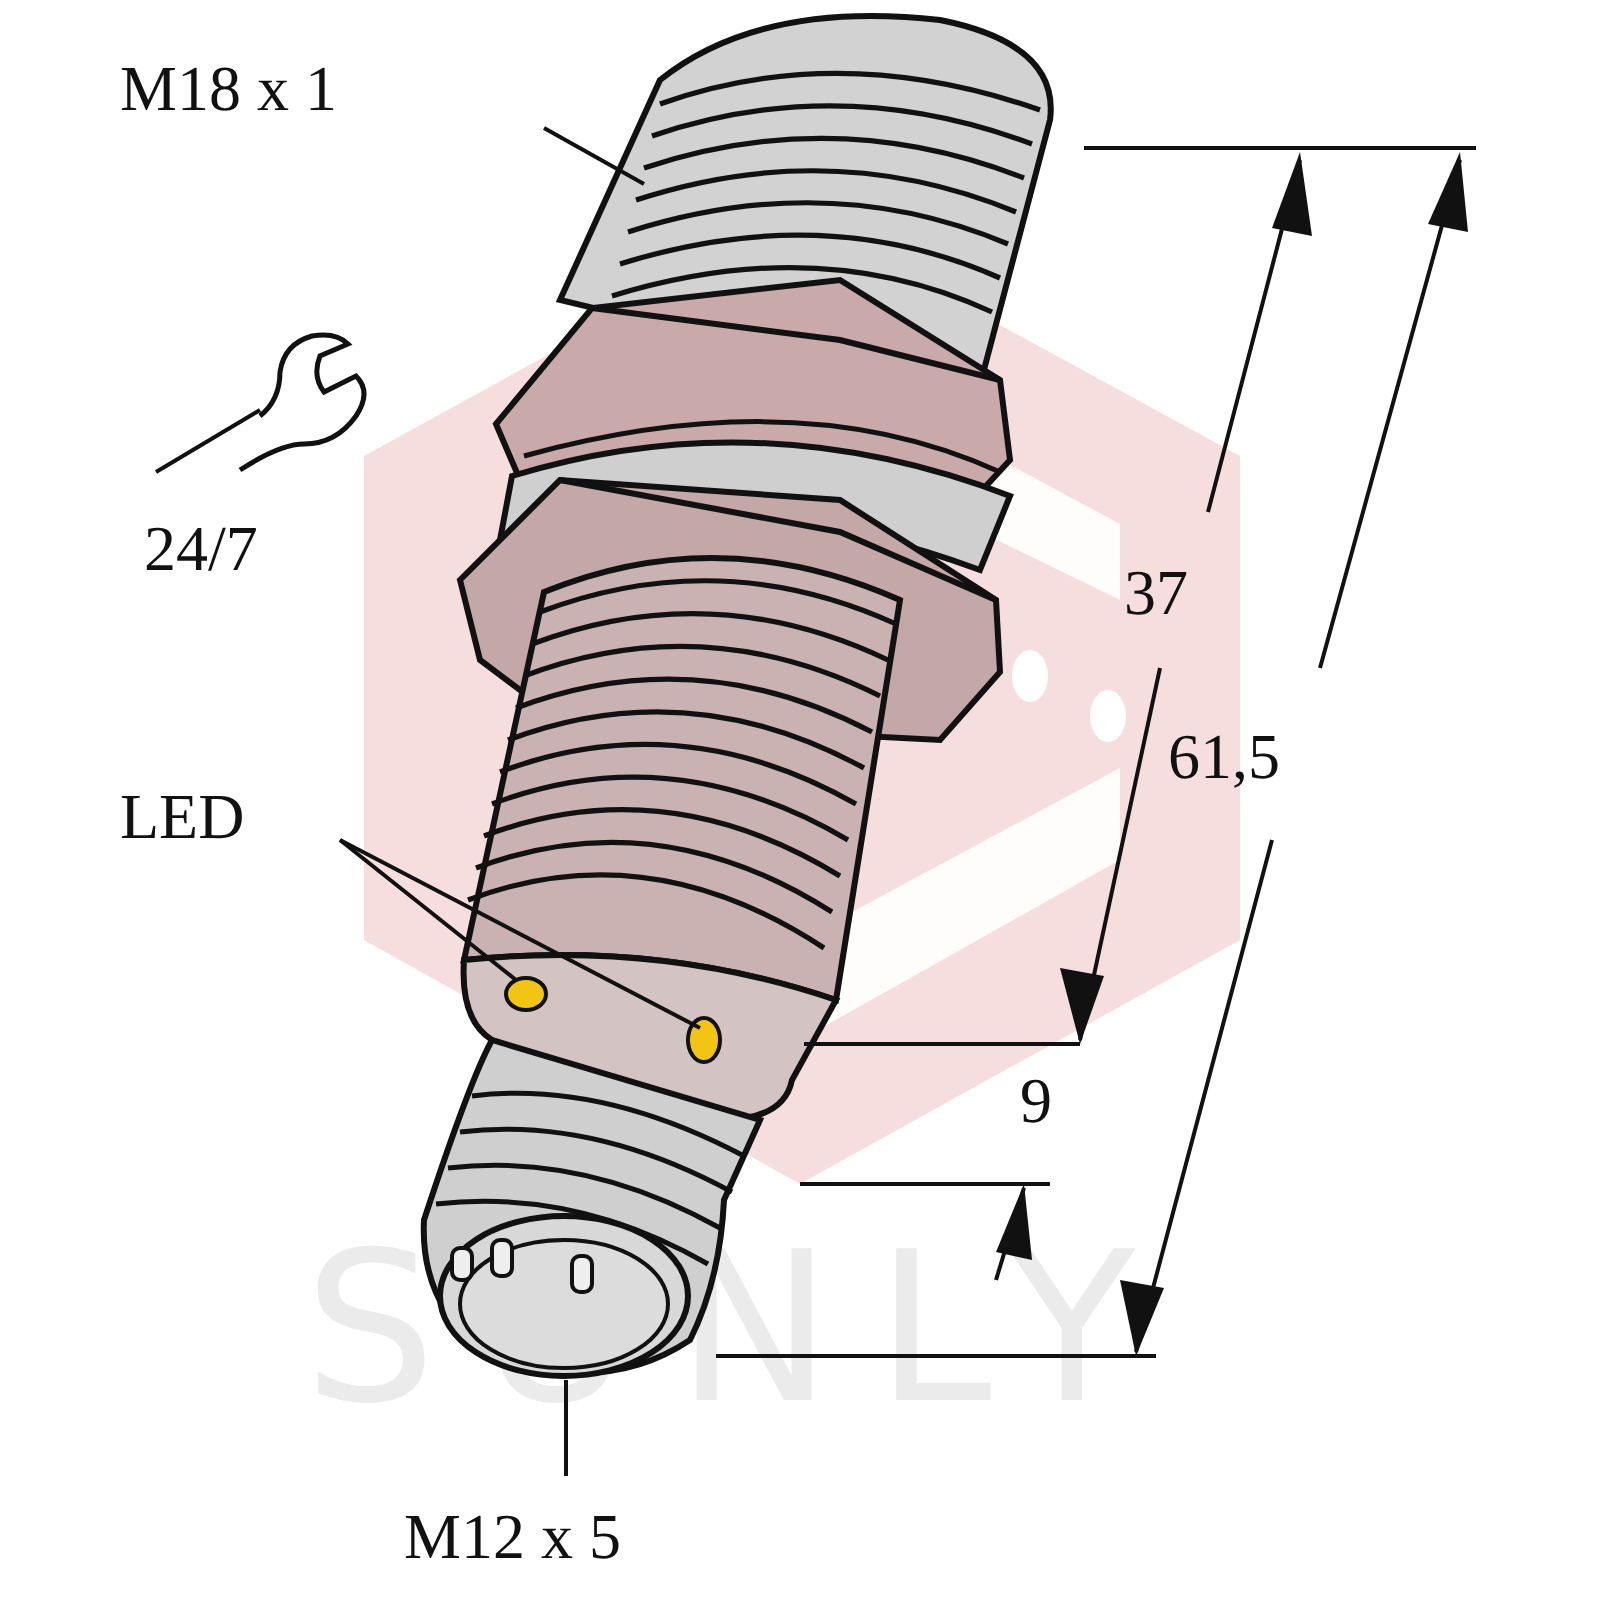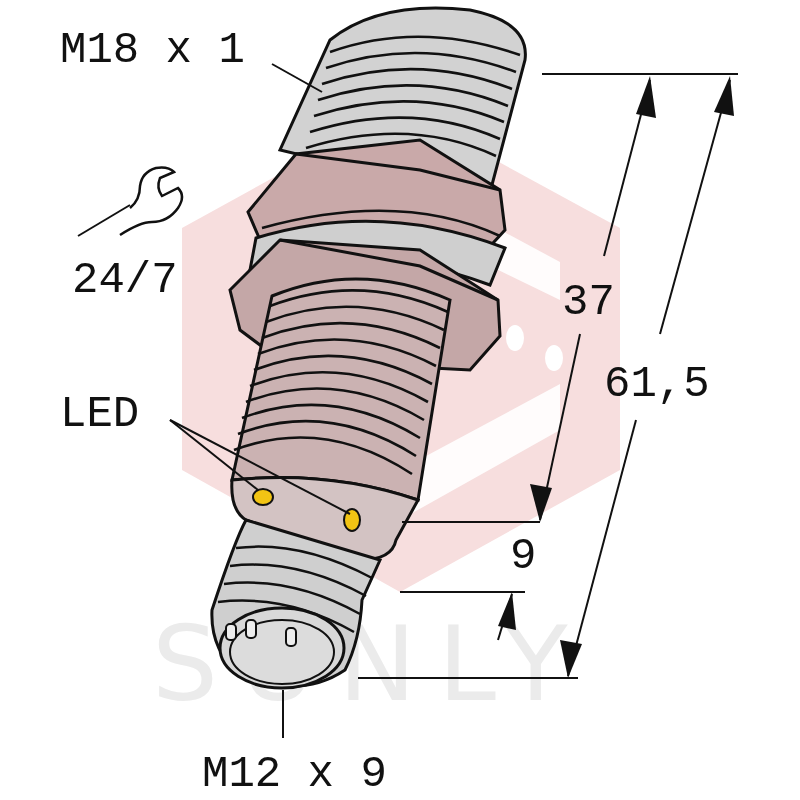--- a/index.html
+++ b/index.html
@@ -1,20 +1,20 @@
 <!DOCTYPE html>
 <html><head>
   <meta charset="utf-8">
   <style>
     html, body { margin: 0; padding: 0; background: #ffffff; }
     body { width: 800px; height: 800px; position: relative; overflow: hidden;
            font-family: "DejaVu Sans", sans-serif; }
     .layer { position: absolute; left: 0; top: 0; width: 800px; height: 800px; }
-    .label { position: absolute; color: #111; font-family: Liberation Mono, monospace;
-             font-size: 44px; line-height: 1; white-space: nowrap; letter-spacing: 0px; }
+    .label { position: absolute; color: #111; font-family: Liberation Serif, serif;
+             font-size: 32px; line-height: 1; white-space: nowrap; letter-spacing: 0px; }
     .watermark { position: absolute; left: 152px; top: 612px; font-family: "DejaVu Sans", sans-serif;
                  font-size: 104px; letter-spacing: 22px; color: #ebebeb; line-height: 1; }
   </style>
 </head>
 <body>
 
 <svg class="layer" viewBox="0 0 800 800">
   <polygon points="400,108 620,228 620,470 400,592 182,470 182,228" fill="#f7dede"></polygon>
   <polygon points="252,252 400,176 560,262 560,300 400,222 252,300" fill="#ffffff" opacity="0.9"></polygon>
   <polygon points="252,390 400,470 560,384 560,430 400,520 252,436" fill="#ffffff" opacity="0.9"></polygon>
@@ -115,15 +115,15 @@
     <polygon points="540,522 530,484 552,488"></polygon>
     <polygon points="568,678 560,640 582,644"></polygon>
     <polygon points="512,592 498,626 516,630"></polygon>
   </g>
 </svg>
 
 <div class="label" style="left:60px; top:28px;">M18 x 1</div>
 <div class="label" style="left:72px; top:258px;">24/7</div>
 <div class="label" style="left:60px; top:392px;">LED</div>
 <div class="label" style="left:562px; top:280px;">37</div>
-<div class="label" style="left:604px; top:362px;">61,5</div>
+<div class="label" style="left:584px; top:362px;">61,5</div>
 <div class="label" style="left:510px; top:534px;">9</div>
-<div class="label" style="left:202px; top:752px;">M12 x 9</div>
+<div class="label" style="left:202px; top:752px;">M12 x 5</div>
 
 </body></html>

